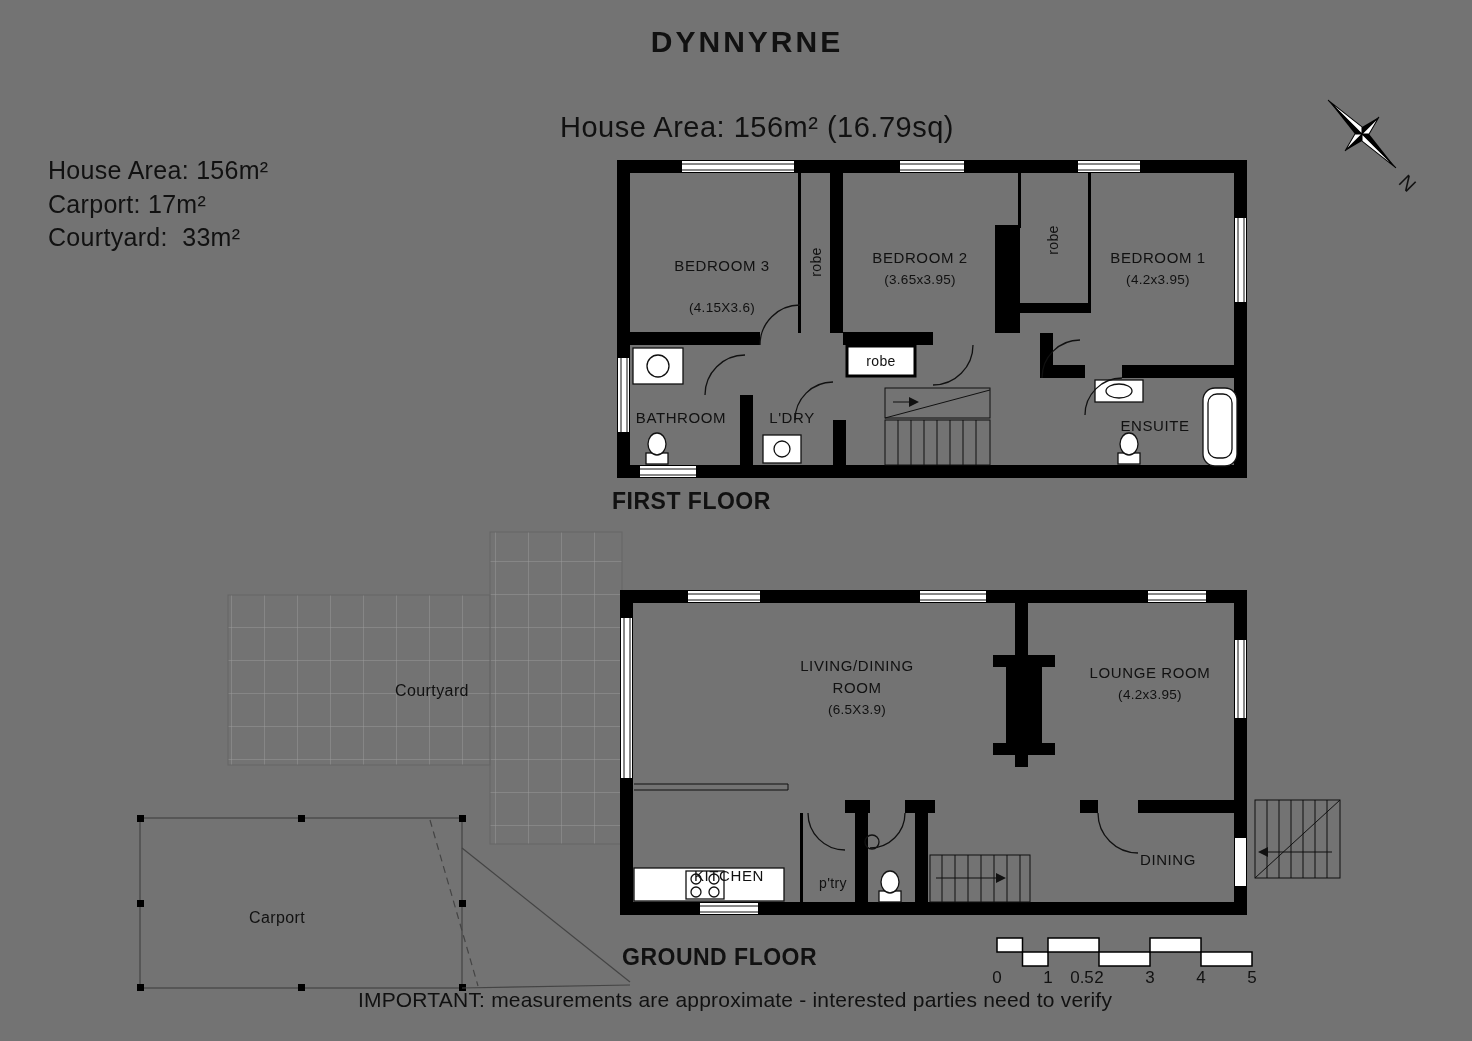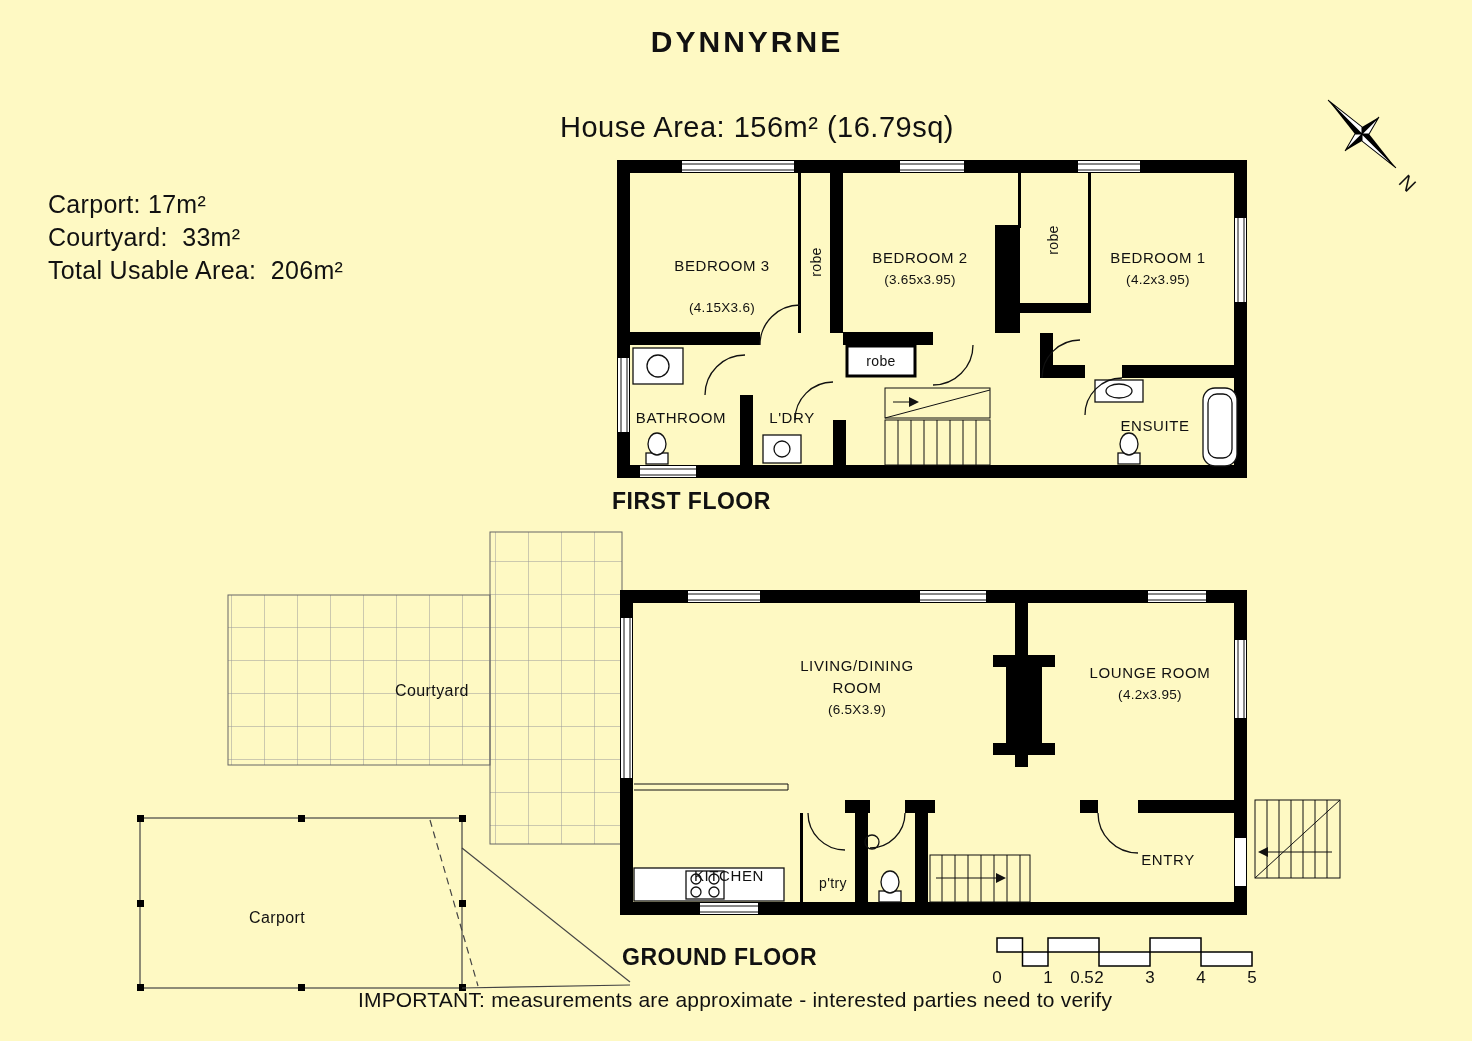--- a/index.html
+++ b/index.html
@@ -1,18 +1,18 @@
 <!DOCTYPE html>
 <html><head>
 <meta charset="utf-8">
 <style>
   * { margin:0; padding:0; box-sizing:border-box; }
   html,body { background:#fff; }
   body { font-family:"Liberation Sans", sans-serif; color:#111; }
-  .canvas { position:relative; width:1472px; height:1041px; background:#fef9c3; overflow:hidden; }
+  .canvas { position:relative; width:1472px; height:1041px; background:#737373; overflow:hidden; }
   svg.linework { position:absolute; left:0; top:0; }
 
   
   .wall rect { fill:#000; }
   .winfill { fill:#fff; }
   .hair { stroke:#111; stroke-width:1; }
   .fix { fill:#fff; stroke:#111; stroke-width:1.3; }
   .fixo { fill:none; stroke:#111; stroke-width:1.3; }
   .arc { fill:none; stroke:#111; stroke-width:1.3; }
   .stair { fill:none; stroke:#111; stroke-width:1; }
@@ -264,23 +264,23 @@
       <rect class="scalebox" x="1048" y="938" width="51" height="14"></rect>
       <rect class="scalebox" x="1099" y="952" width="51" height="14"></rect>
       <rect class="scalebox" x="1150" y="938" width="51" height="14"></rect>
       <rect class="scalebox" x="1201" y="952" width="51" height="14"></rect>
     </g>
   </svg>
 
   <div class="c title-main" style="left:747px; top:42px;">DYNNYRNE</div>
   <div class="c title-sub" style="left:745px; top:127px;margin-left:12px;">House Area:  156m² (16.79sq)</div>
 
+  <div class="l info" style="left:48px; top:156px;">House Area: 156m²</div>
   <div class="l info" style="left:48px; top:190px;">Carport: 17m²</div>
   <div class="l info" style="left:48px; top:223px;">Courtyard:  33m²</div>
-  <div class="l info" style="left:48px; top:256px;">Total Usable Area:  206m²</div>
 
   <div class="l north" style="left:1400px; top:172px;">N</div>
 
   <div class="c room" style="left:722px; top:257px;margin-top:8px;">BEDROOM 3</div>
   <div class="c dims" style="left:722px; top:279px;margin-top:28px;">(4.15X3.6)</div>
   <div class="c small rot" style="left:816px; top:262px;">robe</div>
   <div class="c room" style="left:920px; top:257px;">BEDROOM 2</div>
   <div class="c dims" style="left:920px; top:279px;">(3.65x3.95)</div>
   <div class="c small rot" style="left:1053px; top:240px;">robe</div>
   <div class="c room" style="left:1158px; top:257px;">BEDROOM 1</div>
@@ -291,21 +291,21 @@
   <div class="c room" style="left:1155px; top:425px;">ENSUITE</div>
   <div class="l caption" style="left:612px; top:488px;">FIRST FLOOR</div>
 
   <div class="c room" style="left:857px; top:665px;">LIVING/DINING</div>
   <div class="c room" style="left:857px; top:687px;">ROOM</div>
   <div class="c dims" style="left:857px; top:709px;">(6.5X3.9)</div>
   <div class="c room" style="left:1150px; top:672px;">LOUNGE ROOM</div>
   <div class="c dims" style="left:1150px; top:694px;">(4.2x3.95)</div>
   <div class="c room" style="left:729px; top:838px;margin-top:37px;">KITCHEN</div>
   <div class="c small" style="left:833px; top:883px;">p'try</div>
-  <div class="c room" style="left:1168px; top:859px;">ENTRY</div>
+  <div class="c room" style="left:1168px; top:859px;">DINING</div>
   <div class="c outdoor" style="left:432px; top:691px;">Courtyard</div>
   <div class="c outdoor" style="left:277px; top:918px;">Carport</div>
   <div class="l caption" style="left:622px; top:944px;">GROUND FLOOR</div>
 
   <div class="c scale-num" style="left:997px; top:978px;">0</div>
   <div class="c scale-num" style="left:1082px; top:978px;">0.5</div>
   <div class="c scale-num" style="left:1048px; top:978px;">1</div>
   <div class="c scale-num" style="left:1099px; top:978px;">2</div>
   <div class="c scale-num" style="left:1150px; top:978px;">3</div>
   <div class="c scale-num" style="left:1201px; top:978px;">4</div>

